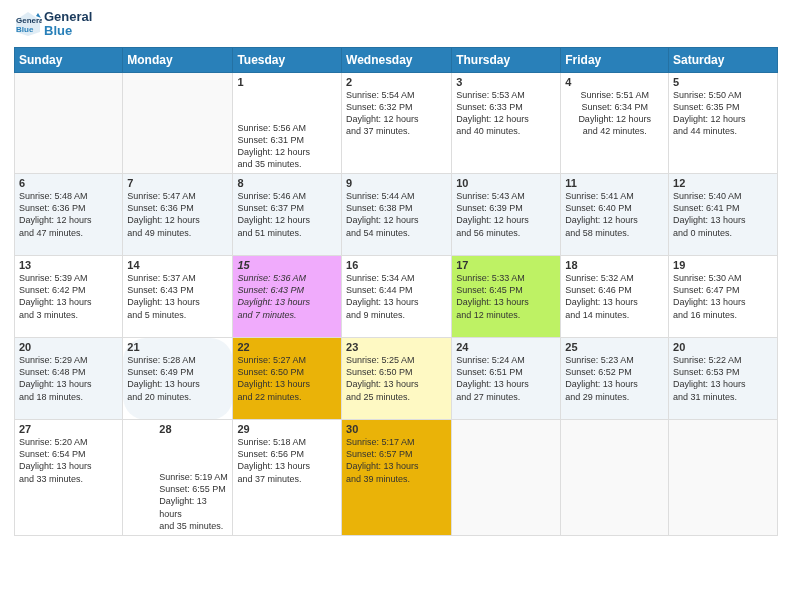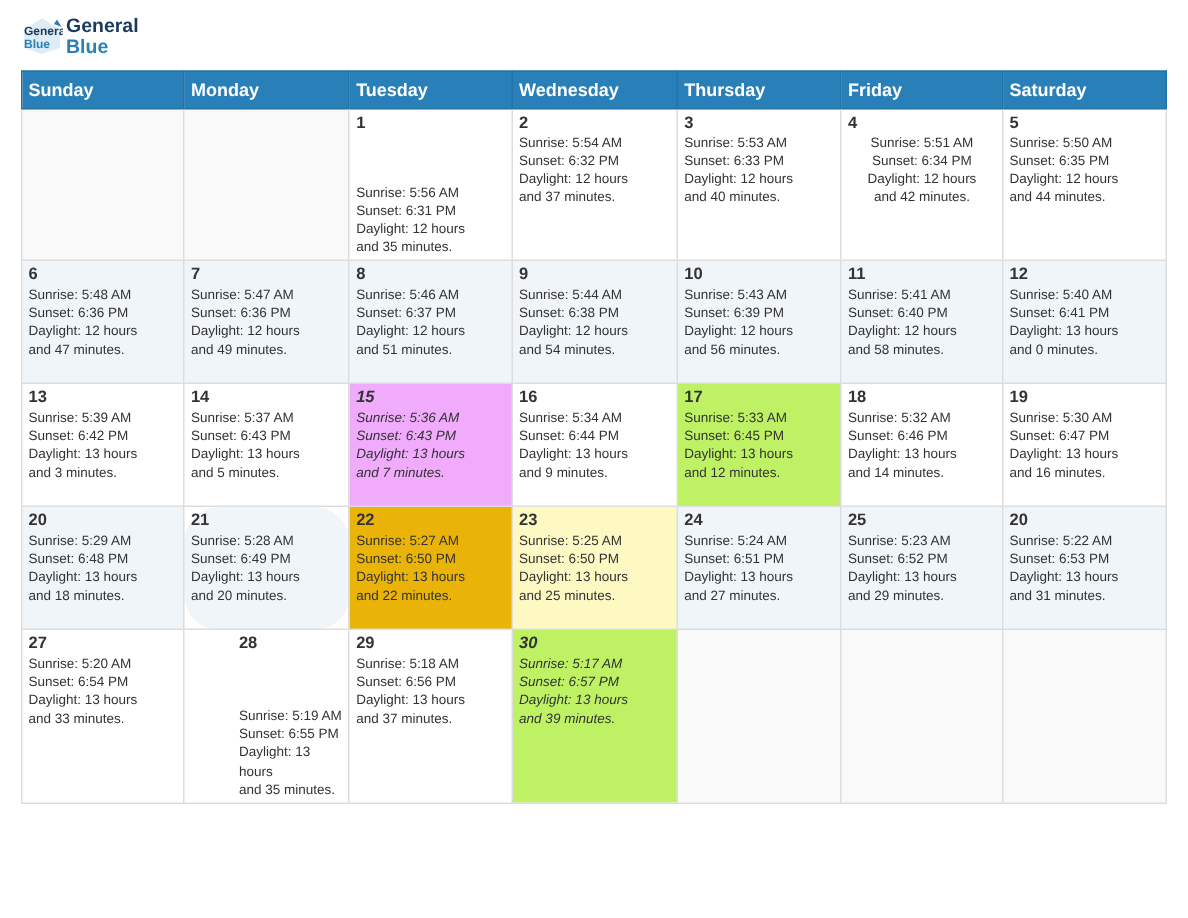--- a/index.html
+++ b/index.html
@@ -332,21 +332,21 @@
 Daylight: 13 hours
 and 35 minutes.</div>
           </td>
           <td style="background: rgb(255, 255, 255);">
             <span class="day-num">29</span>
             <div class="day-info" style="white-space: pre-line;">Sunrise: 5:18 AM
 Sunset: 6:56 PM
 Daylight: 13 hours
 and 37 minutes.</div>
           </td>
-          <td style="background: #bef264; font-style: italic;">
+          <td style="background: #eab308;">
             <span class="day-num">30</span>
             <div class="day-info" style="white-space: pre-line;">Sunrise: 5:17 AM
 Sunset: 6:57 PM
 Daylight: 13 hours
 and 39 minutes.</div>
           </td>
           <td class="empty"></td>
           <td class="empty"></td>
           <td class="empty"></td>
         </tr>

